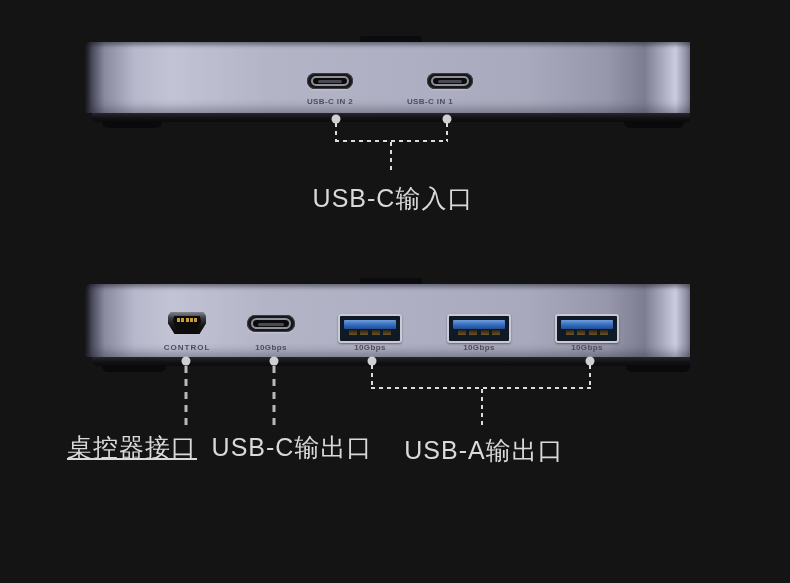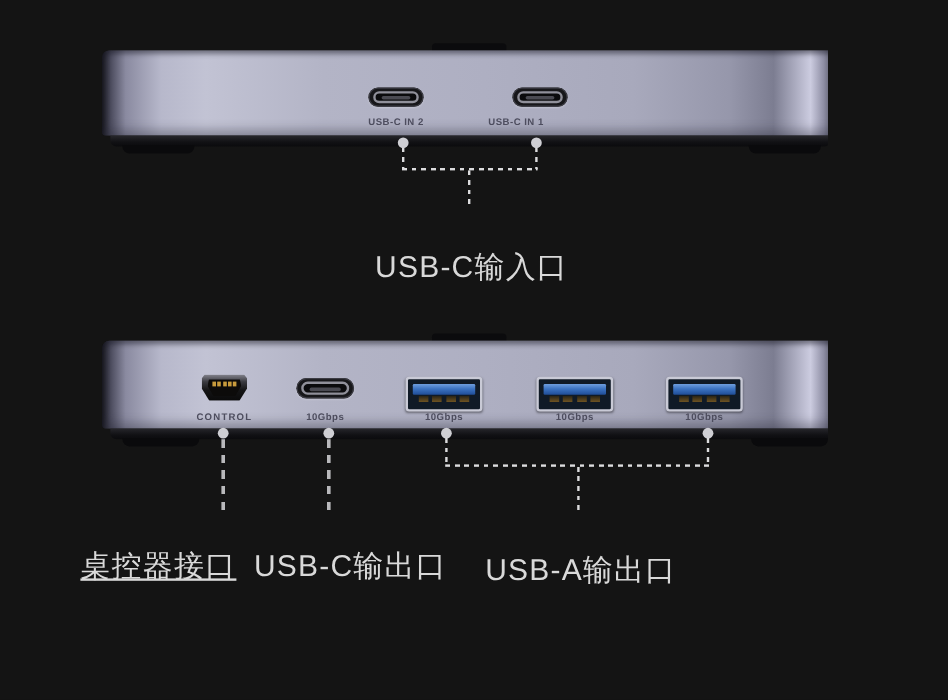--- a/index.html
+++ b/index.html
@@ -83,21 +83,21 @@
     background:#cfcfd4;transform:translate(-50%,-50%);
   }
   .dash-v{position:absolute;width:3px;transform:translateX(-50%);
     background:repeating-linear-gradient(to bottom,#b9b9bc 0 7px,transparent 7px 13px);}
   .dash-v-fine{position:absolute;width:2px;transform:translateX(-50%);
     background:repeating-linear-gradient(to bottom,#dcdcde 0 4px,transparent 4px 8px);}
   .dash-h-fine{position:absolute;height:2px;
     background:repeating-linear-gradient(to right,#dcdcde 0 4px,transparent 4px 8px);}
   .callout-label{
     position:absolute;transform:translateX(-50%);
-    font-size:25px;font-weight:500;color:#d9d9d9;white-space:nowrap;letter-spacing:1px;margin-top:24px;
+    font-size:25px;font-weight:500;color:#d9d9d9;white-space:nowrap;letter-spacing:1px;
   }
 </style>
 </head>
 <body>
 
 <div id="stage">
 
   <div>
     <div class="device-tab" style="left:360px;top:36px;"></div>
     <div class="device" style="top:42px;height:71px;">

